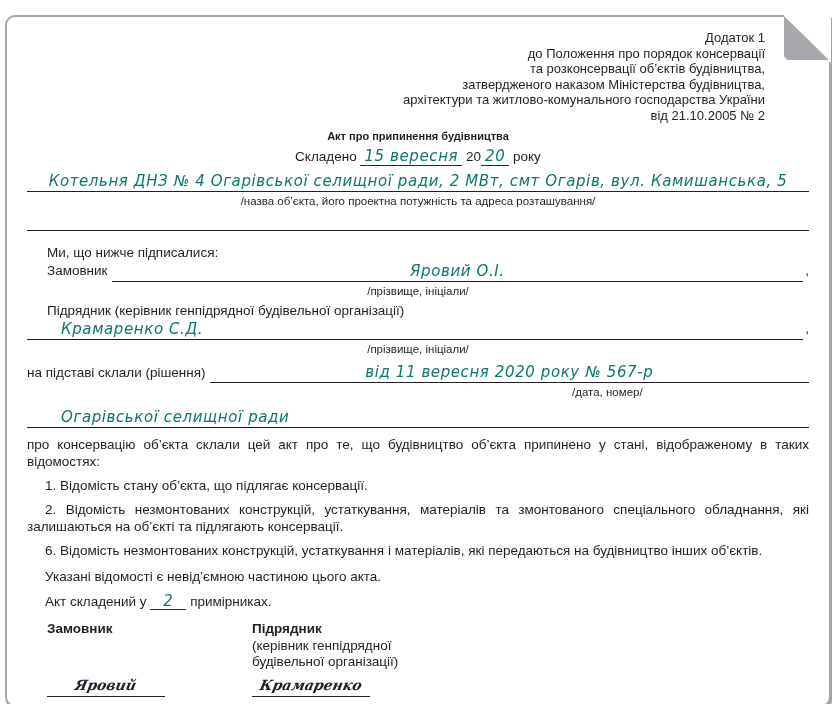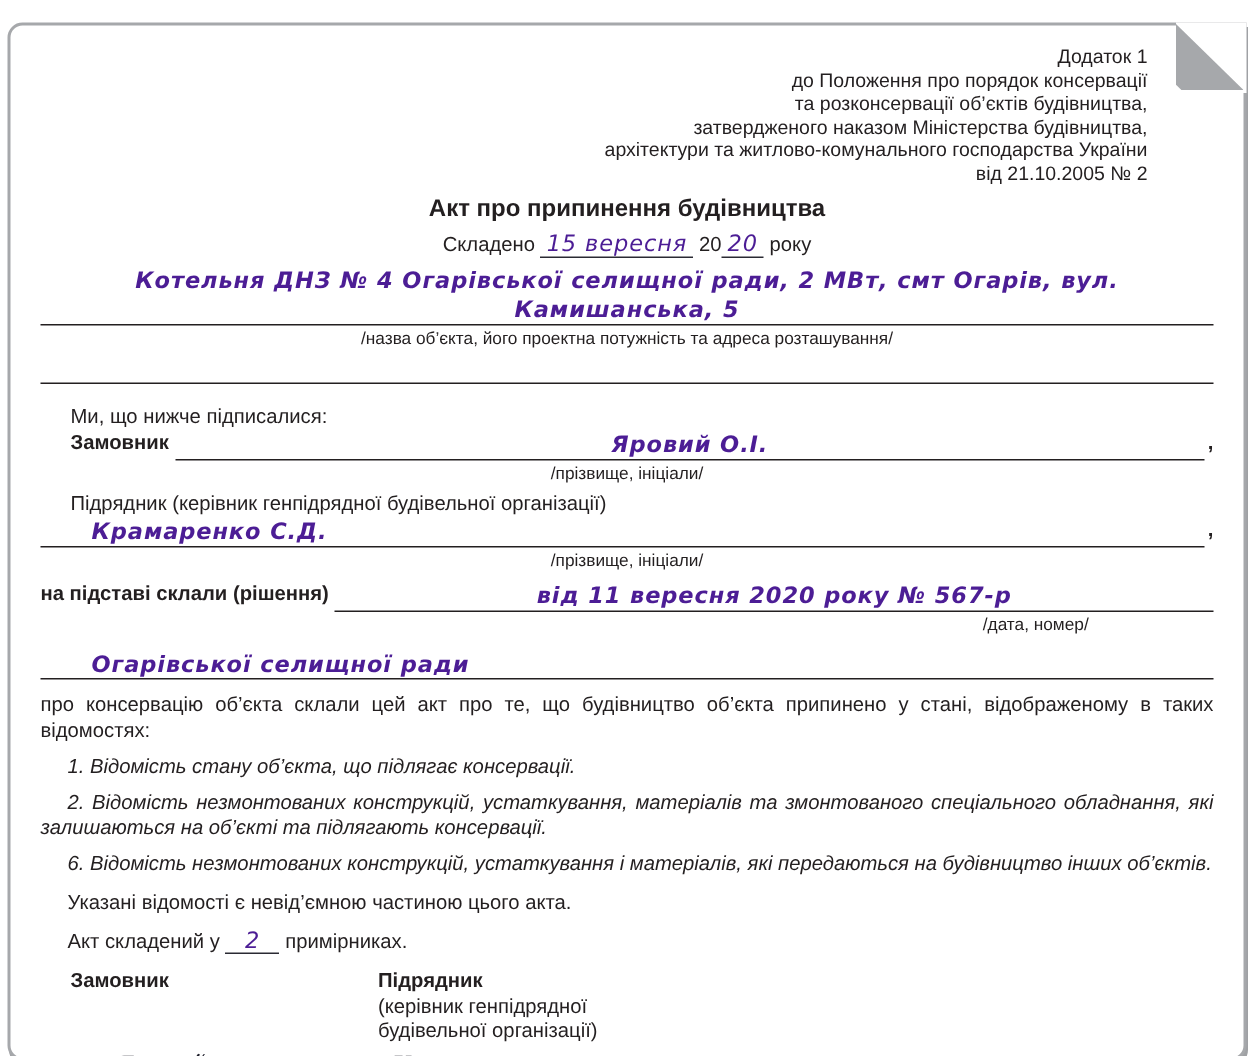--- a/index.html
+++ b/index.html
@@ -13,41 +13,41 @@
     box-shadow: 1px 3px 0 #9fa1a4;
   }
   
   .fold { position: absolute; top: -2px; right: -2px; width: 47px; height: 47px; background: #ffffff; }
   .fold-flap { position: absolute; left: 0; top: 1px; right: 2px; bottom: 2px; background: #a6a8ab; clip-path: polygon(0 0, 100% 100%, 8% 100%, 0 92%); }
 
   .content { padding: 13px 20px 0 20px; font-size: 13.5px; line-height: 1.25; }
 
   .hdr { text-align: right; padding-right: 44px; font-size: 13px; line-height: 15.5px; }
 
-  .title { text-align: center; font-weight: bold; font-size: 16px; margin-top: 7px; }
+  .title { text-align: center; font-weight: bold; font-size: 11px; margin-top: 7px; }
   .subtitle { text-align: center; margin-top: 3px; font-size: 13.5px; }
 
   
-  .hw { font-family: "DejaVu Sans", sans-serif; font-style: italic; letter-spacing: .6px; font-size: 15px; color: #4c1d95; }
+  .hw { font-family: "DejaVu Sans", sans-serif; font-style: italic; letter-spacing: .6px; font-size: 15px; color: #0f766e; }
   .hw-u { border-bottom: 1.5px solid #2a2a33; padding: 0 4px; }
   .script { font-family: "DejaVu Serif", serif; font-style: italic; font-weight: bold; font-size: 14px; color: #20202c; display: inline-block; transform: skewX(-12deg); }
 
-  .fill-row { display: flex; align-items: flex-start; font-weight: bold; }
+  .fill-row { display: flex; align-items: center; }
   .fill { flex: 1; border-bottom: 1.5px solid #231f20; text-align: center; padding-bottom: 0px; min-height: 19px; }
   .fill.left { text-align: left; padding-left: 34px; }
   .caption { font-size: 11.5px; text-align: center; margin-top: 2px; }
   .label { white-space: nowrap; padding-right: 4px; }
   .trail { padding-left: 2px; }
 
   .rule { border: none; border-top: 1.5px solid #231f20; margin: 22px 0 0 0; }
 
   .indent20 { margin-left: 20px; }
 
   .para { text-align: justify; margin: 7px 0 0 0; }
-  .para.item { text-indent: 18px; font-style: italic; }
+  .para.item { text-indent: 18px; }
 
   .blank-small { display: inline-block; min-width: 36px; border-bottom: 1.5px solid #2a2a33; text-align: center; line-height: 14px; }
 
   .sig-wrap { display: flex; margin-left: 20px; margin-top: 10px; }
   .sig-col { display: flex; flex-direction: column; width: 205px; }
   .sig-col.right { width: 260px; }
   .sig-title { font-weight: bold; }
   .sig-sub { line-height: 16px; }
   .sig-head { height: 56px; }
   .sig-line { width: 118px; border-bottom: 1.5px solid #231f20; text-align: center; height: 20px; }
@@ -109,21 +109,21 @@
         <span class="trail">,</span>
       </div>
       <div class="caption">/прізвище, ініціали/</div>
 
       <div class="fill-row" style="margin-top:7px;">
         <span class="label">на підставі склали (рішення)</span>
         <div class="fill">
           <span class="hw">від 11 вересня 2020 року № 567-р</span>
         </div>
       </div>
-      <div class="caption" style="text-align:center; margin-left:545px;">/дата, номер/</div>
+      <div class="caption" style="text-align:left; margin-left:545px;">/дата, номер/</div>
 
       <div class="fill-row" style="margin-top:9px;">
         <div class="fill left">
           <span class="hw">Огарівської селищної ради</span>
         </div>
       </div>
 
       <div class="para" style="margin-top:9px;">про консервацію об’єкта склали цей акт про те, що будівництво об’єкта припинено у стані, відображеному в таких відомостях:</div>
       <div class="para item">1. Відомість стану об’єкта, що підлягає консервації.</div>
       <div class="para item">2. Відомість незмонтованих конструкцій, устаткування, матеріалів та змонтованого спеціального обладнання, які залишаються на об’єкті та підлягають консервації.</div>

